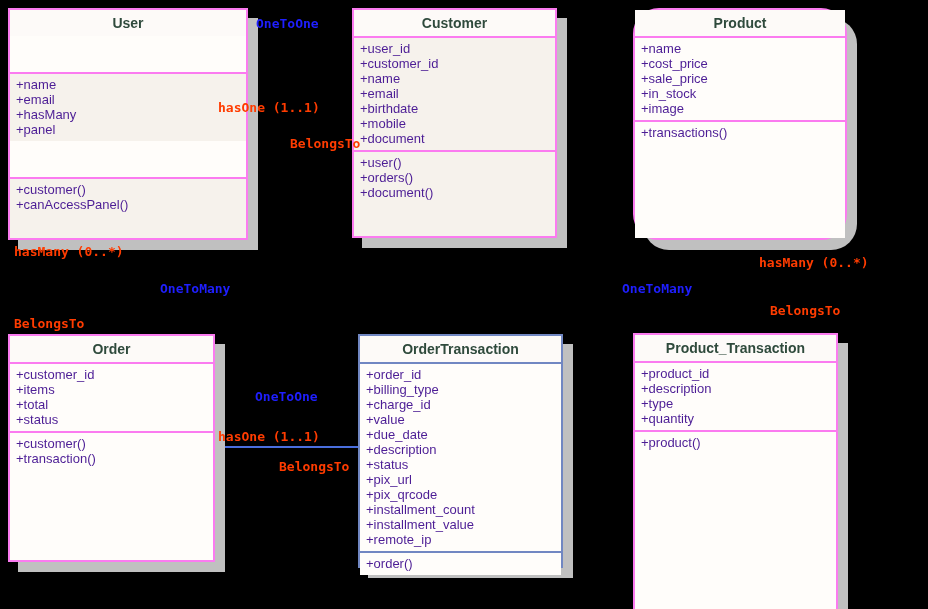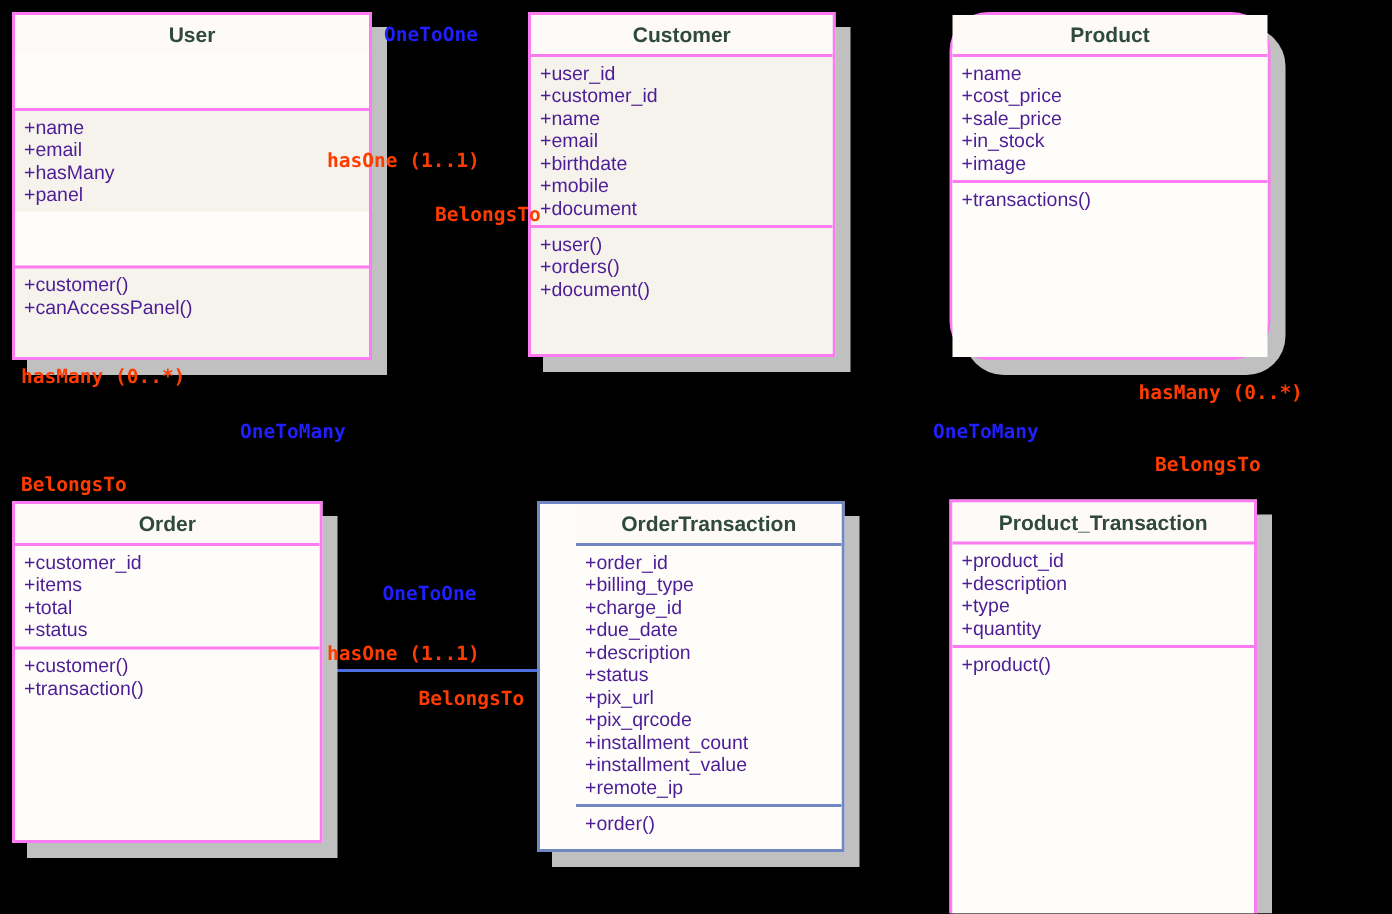--- a/index.html
+++ b/index.html
@@ -20,21 +20,21 @@
            flex:1 1 auto;background:#fffdfa;}
   .blue .attrs,.blue .methods{border-top-color:#7187c2;}
   .attrs li,.methods li{line-height:15px;font-size:13px;color:#4c1d95;padding-left:6px;
                         white-space:nowrap;}
 
   
   #box-user{left:8px;top:8px;width:240px;height:232px;gap:36px;}
   #box-customer{left:352px;top:8px;width:205px;height:230px;}
   #box-product{left:633px;top:8px;width:214px;height:232px;border-radius:26px;}
   #box-order{left:8px;top:334px;width:207px;height:228px;}
-  #box-order-transaction{left:358px;top:334px;width:205px;height:234px;padding-left:24px;}
+  #box-order-transaction{left:358px;top:334px;width:205px;height:234px;}
   #box-product-transaction{left:633px;top:333px;width:205px;height:286px;}
 
   
   .rel-label{position:absolute;font-family:"DejaVu Sans Mono","Liberation Mono",monospace;
              font-size:13px;font-weight:bold;white-space:nowrap;letter-spacing:0px;}
   .rel-blue{color:#1f1fff;}
   .rel-red{color:#ff3c00;}
   #lbl-uc-onetoone{left:256px;top:16px;}
   #lbl-uc-hasone{left:218px;top:100px;}
   #lbl-uc-belongsto{left:290px;top:136px;}
@@ -131,20 +131,21 @@
         <li>+transaction()</li>
       </ul>
   </div>
 
   <div id="box-order-transaction" class="class-box blue">
     <div class="class-title">OrderTransaction</div>
     <ul class="attrs">
         <li>+order_id</li>
         <li>+billing_type</li>
         <li>+charge_id</li>
+        <li>+value</li>
         <li>+due_date</li>
         <li>+description</li>
         <li>+status</li>
         <li>+pix_url</li>
         <li>+pix_qrcode</li>
         <li>+installment_count</li>
         <li>+installment_value</li>
         <li>+remote_ip</li>
       </ul>
     <ul class="methods">

